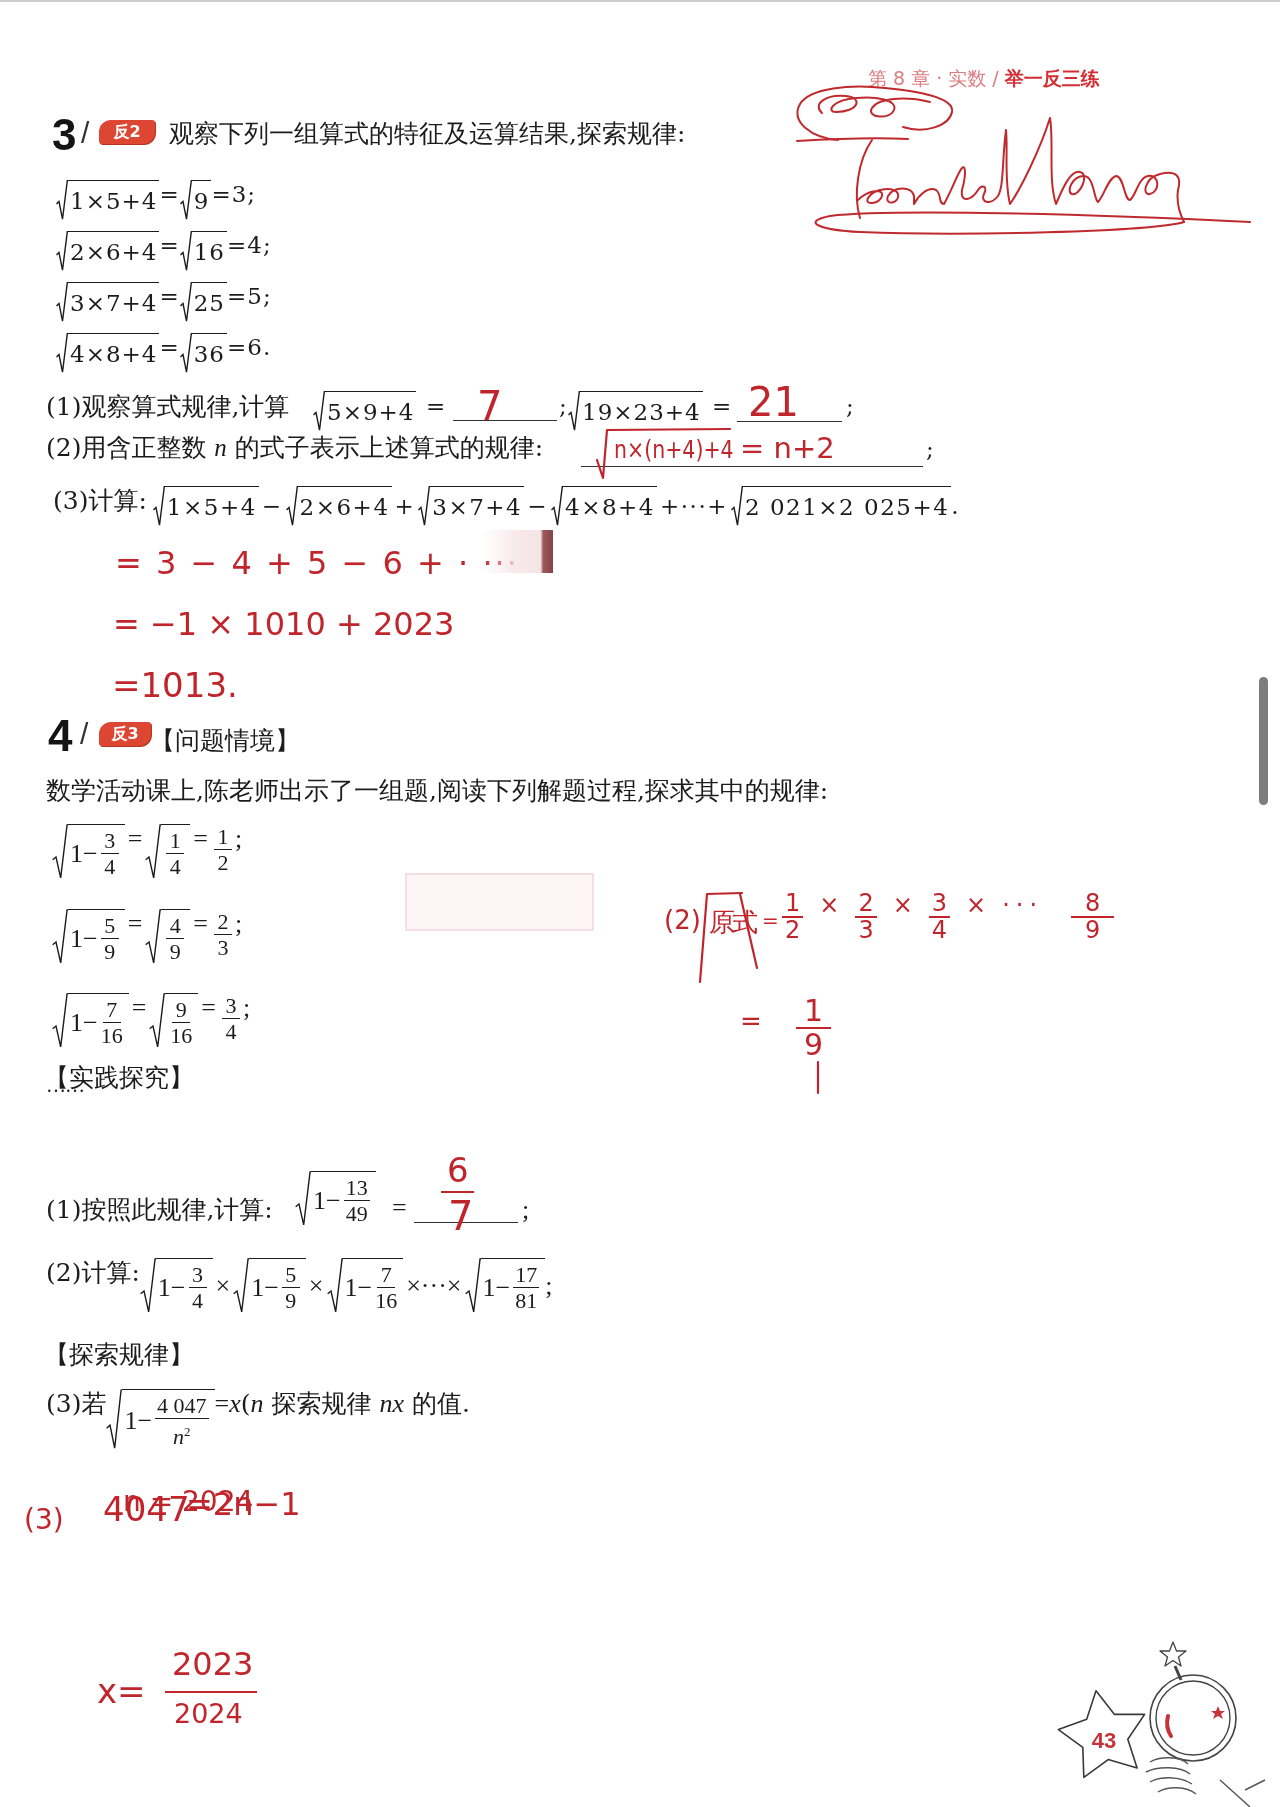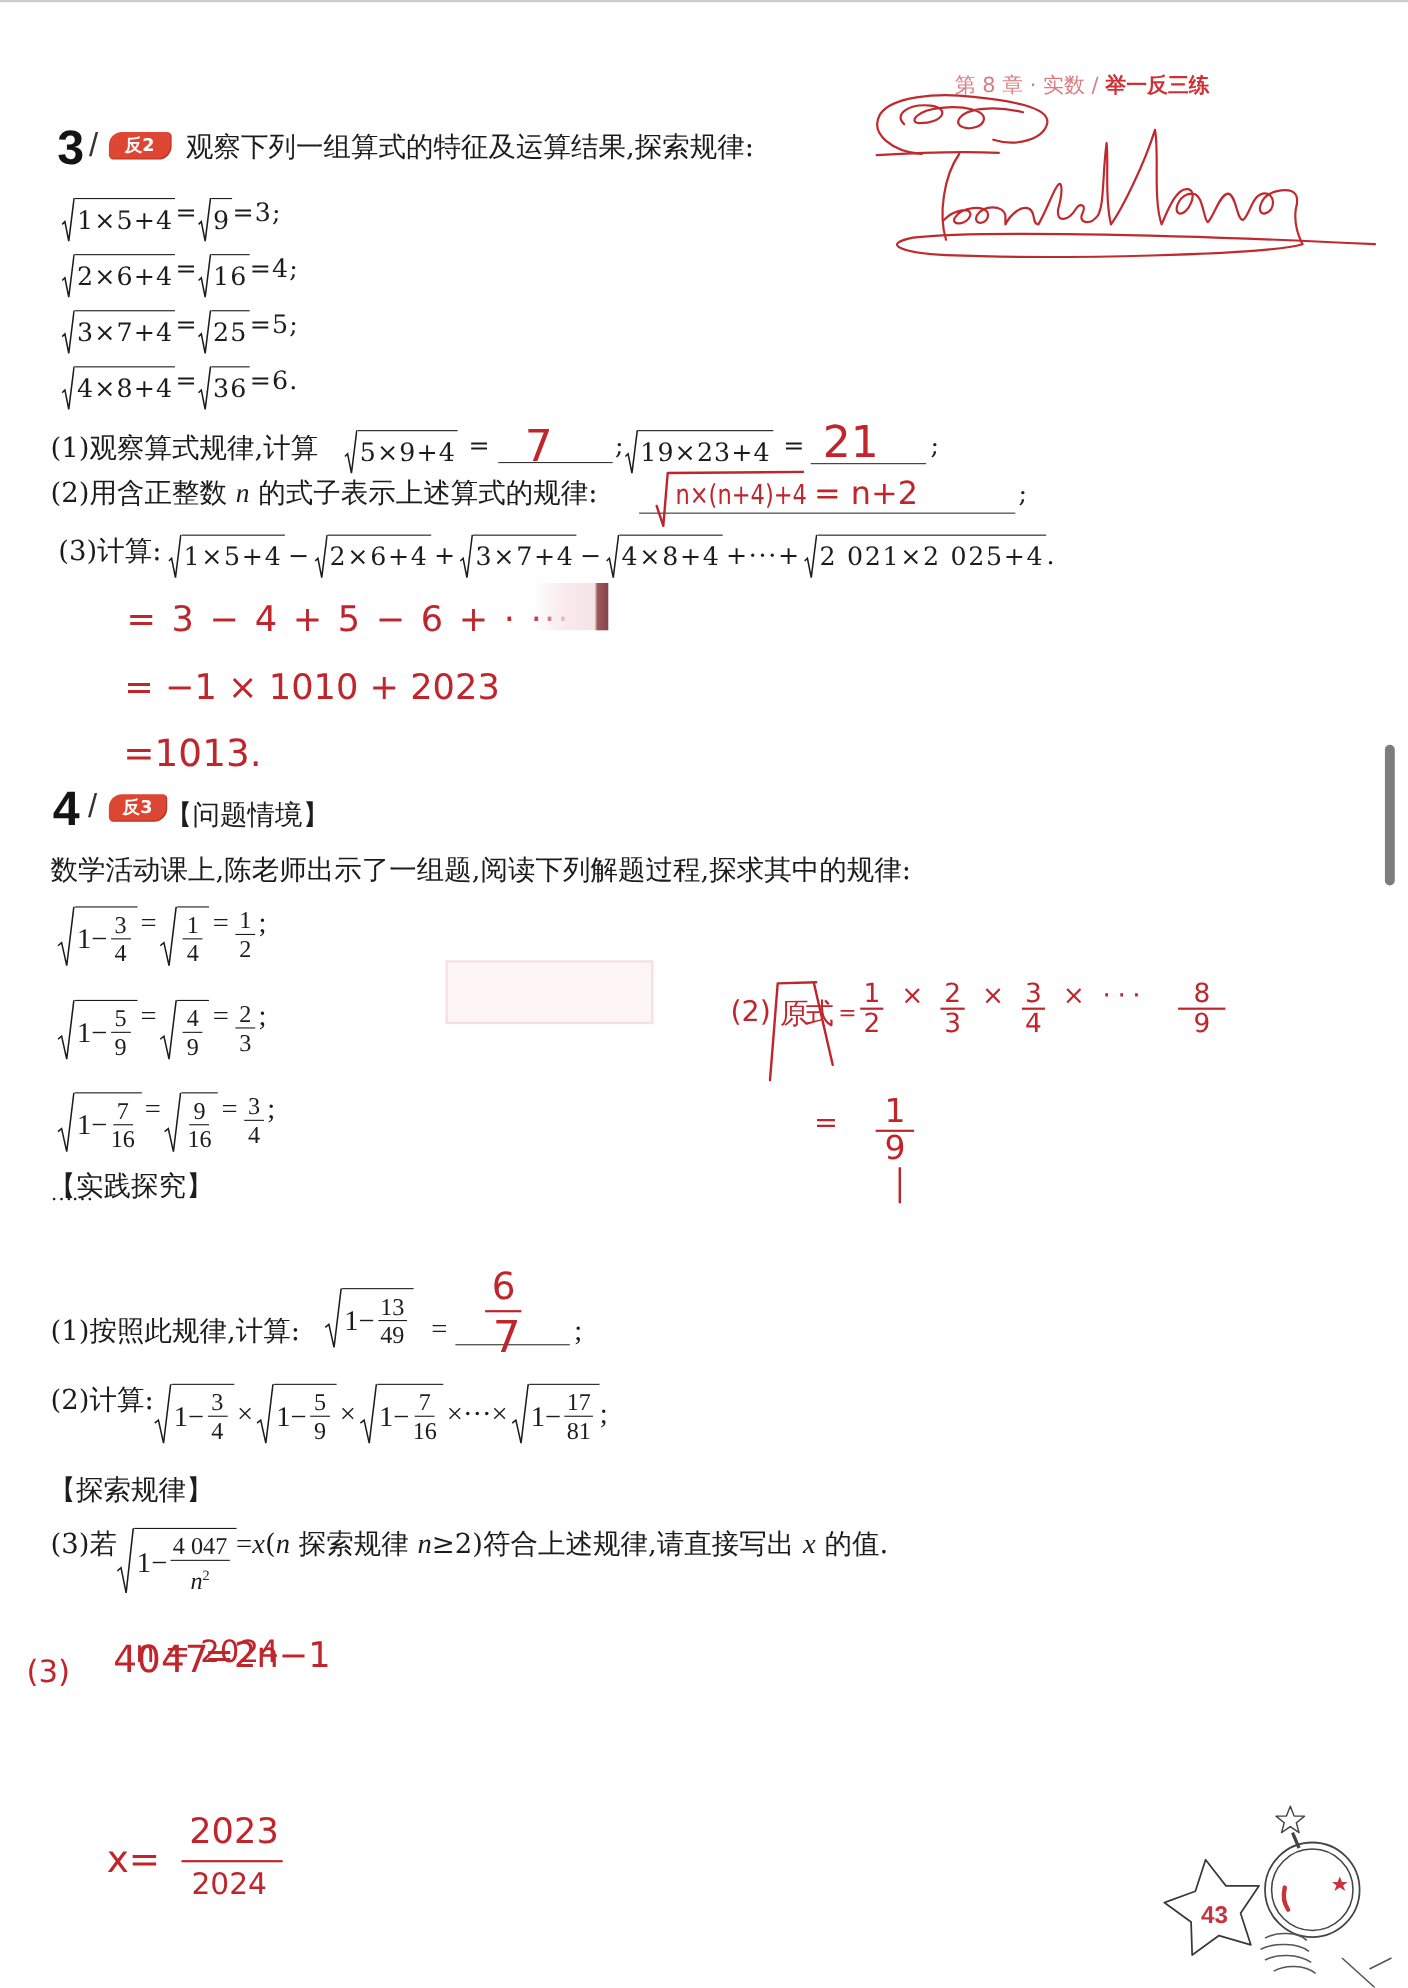--- a/index.html
+++ b/index.html
@@ -456,21 +456,20 @@
           <span class="fd"><i class="v">n</i><sup style="font-size:13px">2</sup></span>
         </span>
       </span>
     </span>
   <span class="m4">=</span>
   <i class="v m4">x</i>
   <span class="cjk">(</span>
   <i class="v m4">n</i>
   <span class="cjk" style="white-space:pre"> 探索规律 </span>
   <i class="v m4">n</i>
-  <span class="cjk" style="white-space:pre">≥2)符合上述规律,请直接写出 </span>
   <i class="v m4">x</i>
   <span class="cjk" style="white-space:pre"> 的值.</span>
 </div>
 
 <div class="hw" style="left:24px;top:1506px;font-size:28px">(3)</div>
 <div class="hw" style="left:103px;top:1492px;font-size:34px">4047</div>
 <div class="hw" style="left:186px;top:1488px;font-size:32px">=2n−1</div>
 <div class="hw" style="left:123px;top:1488px;font-size:28px">n = 2024</div>
 <div class="hw" style="left:97px;top:1674px;font-size:34px">x=</div>
 <div class="hw" style="left:172px;top:1648px;font-size:32px">2023</div>

